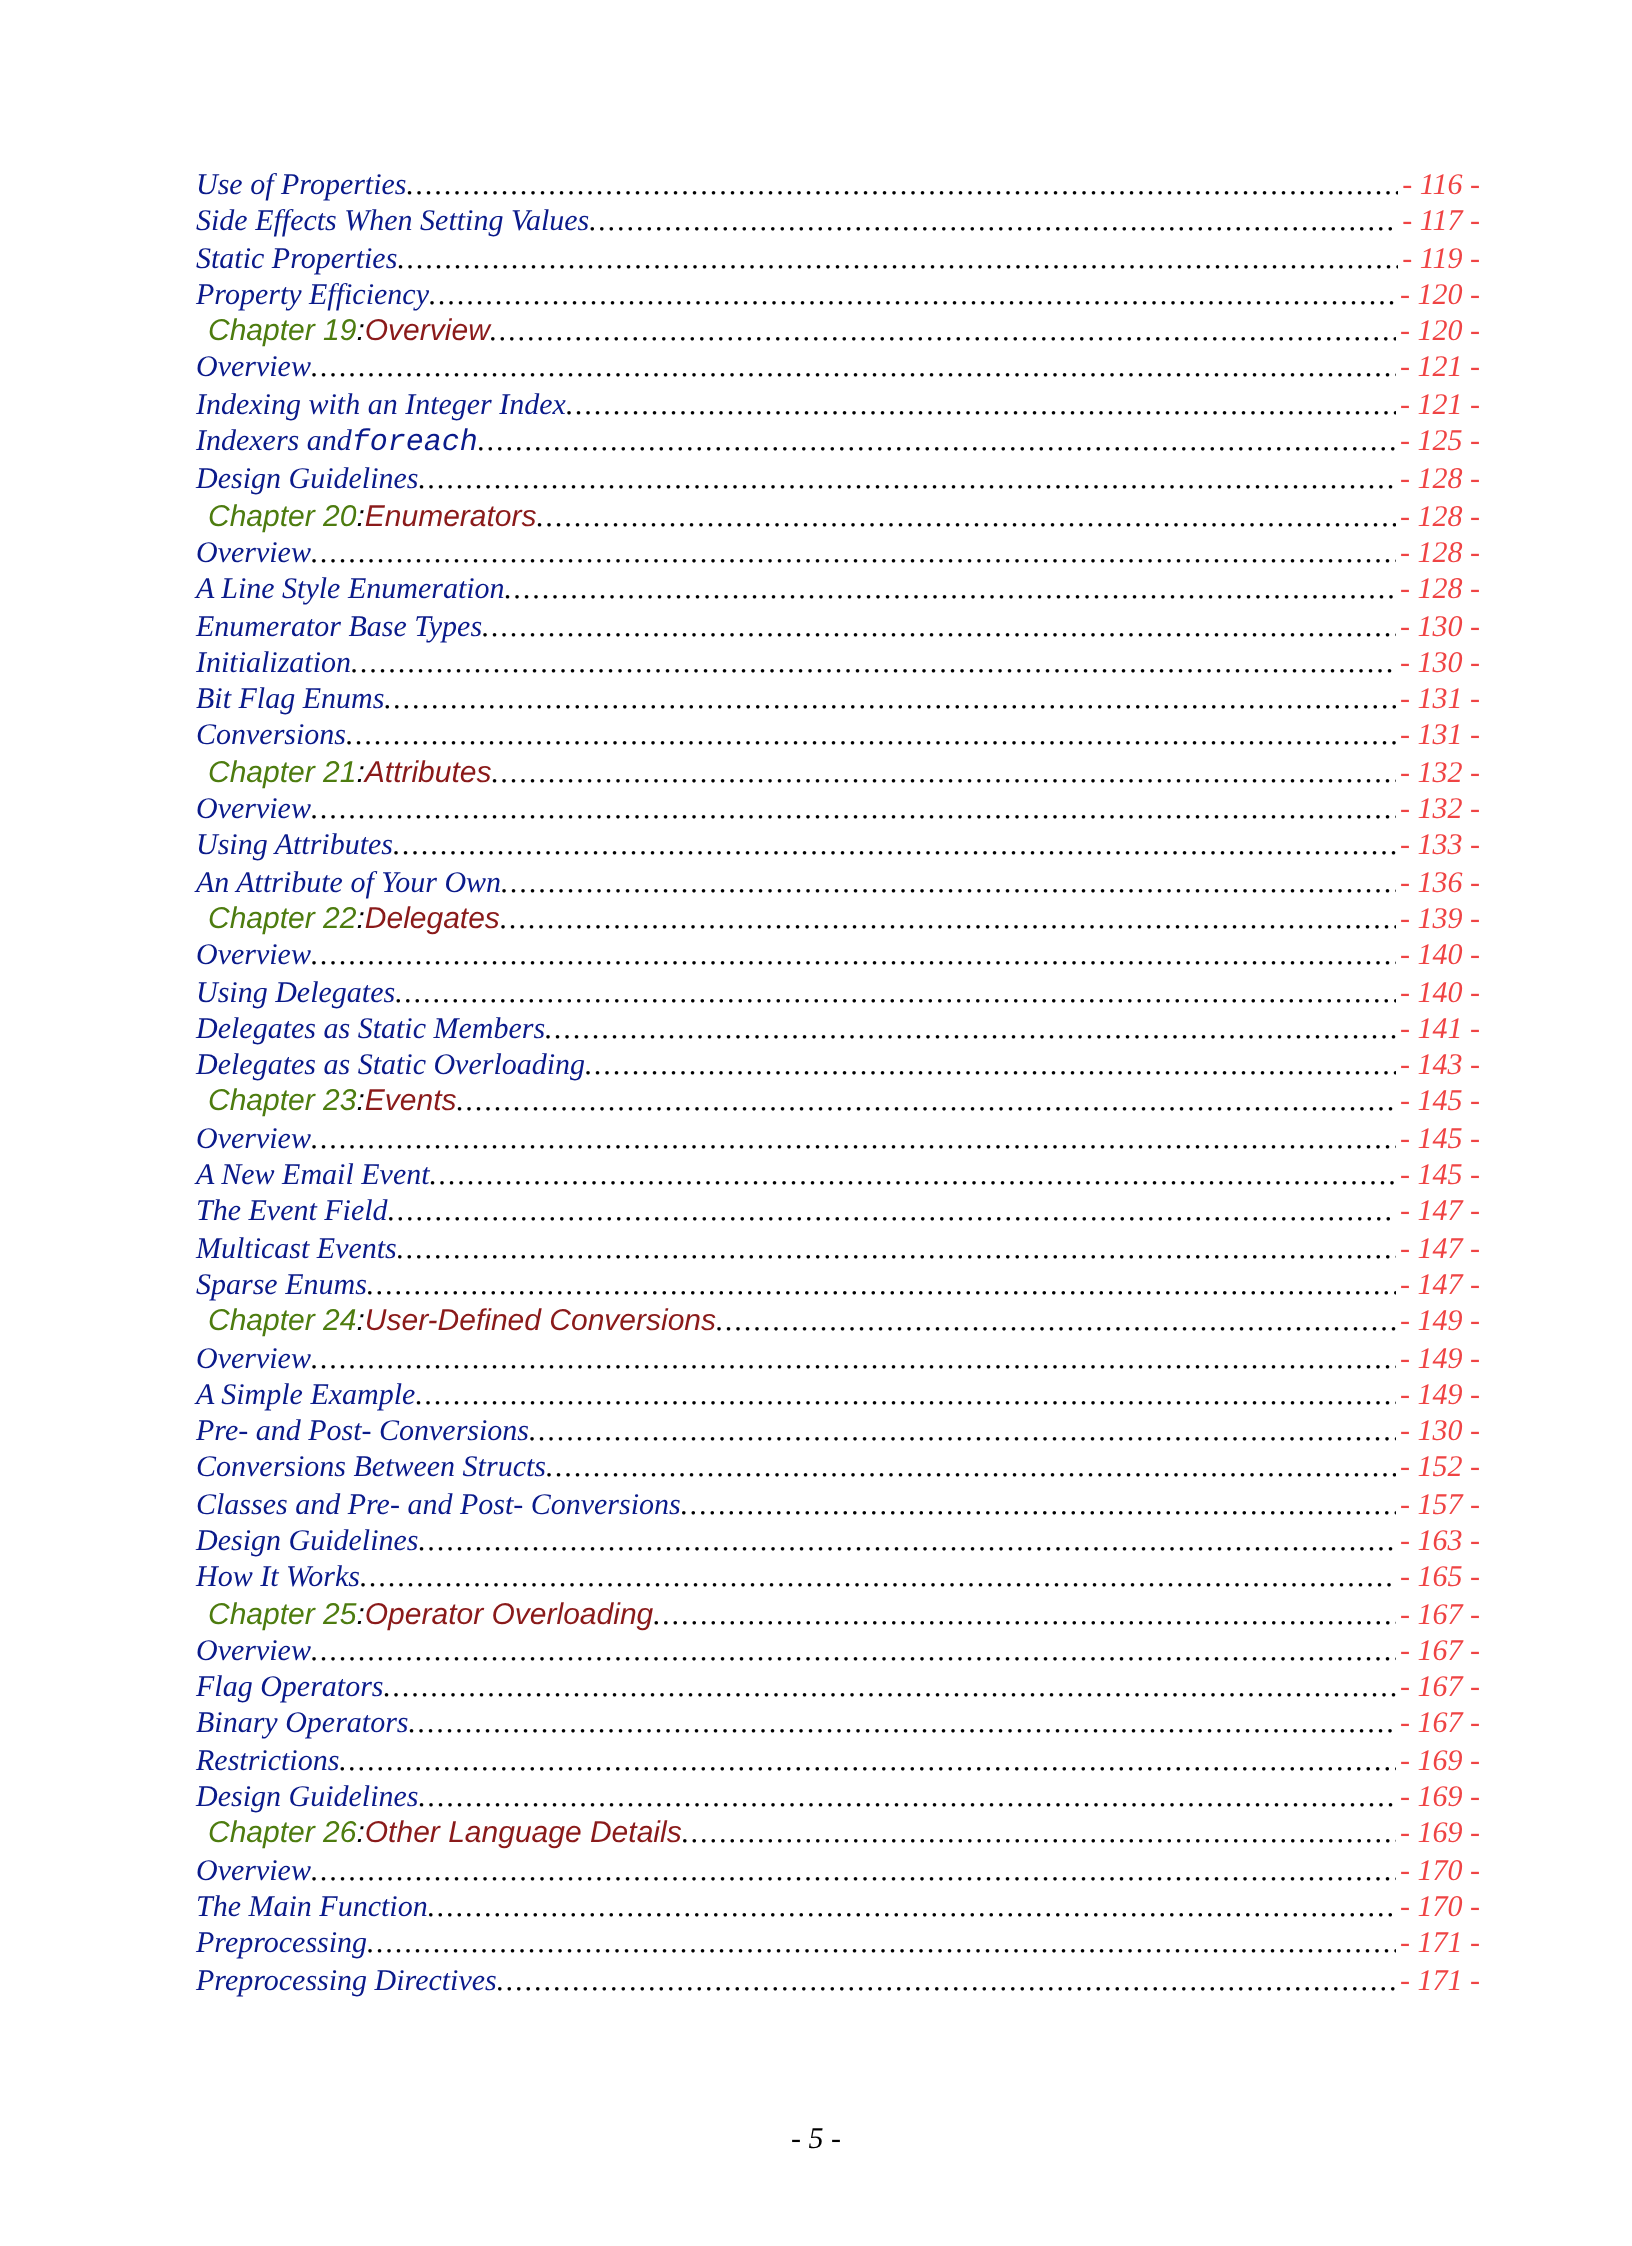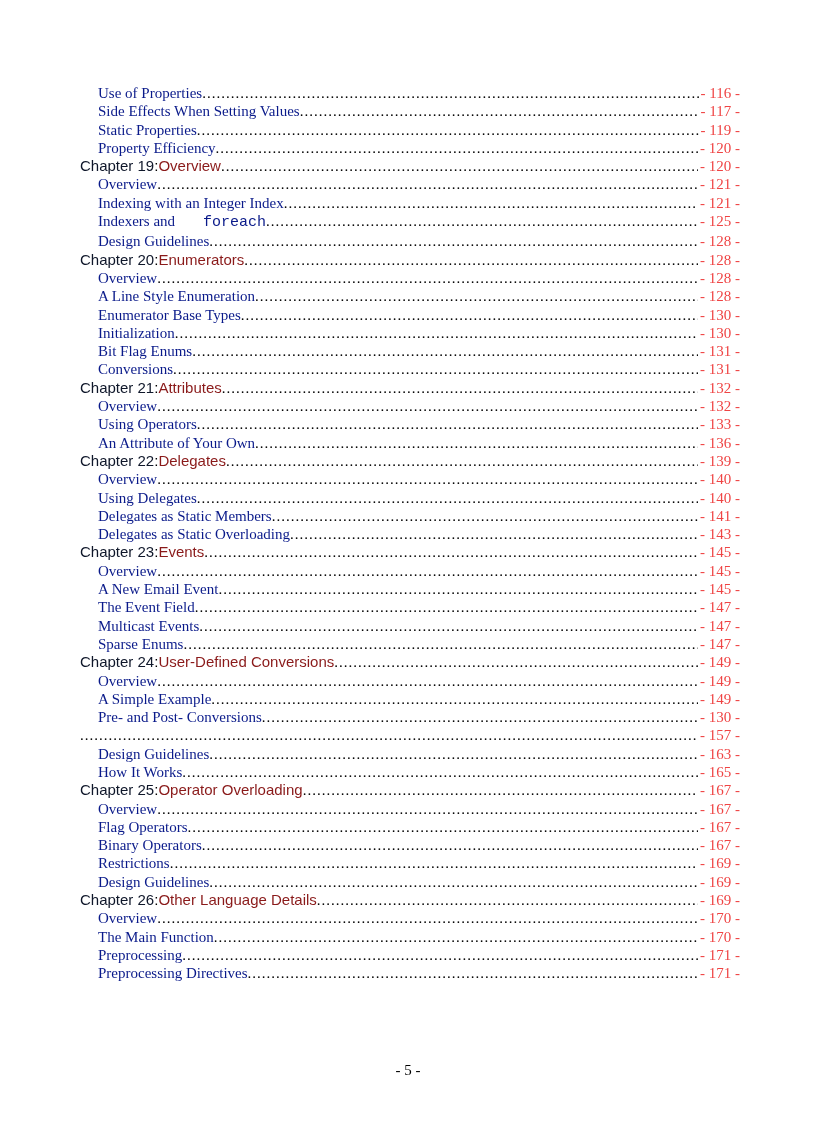--- a/index.html
+++ b/index.html
@@ -11,20 +11,21 @@
     font-family: "Times New Roman", Times, serif;
     font-size: 15px;
     color: #000;
   }
   .page {
     position: relative;
     width: 816px;
     height: 1123px;
     box-sizing: border-box;
     padding: 84px 76px 0 80px;
+    font-style: italic;
   }
   .toc {
     width: 100%;
   }
   .toc-row {
     display: flex;
     align-items: baseline;
     white-space: nowrap;
     line-height: 1.22;
     margin-bottom: 0px;
@@ -35,36 +36,36 @@
   .sub-row .title-wrap {
     margin-left: 18px;
   }
   .title-wrap {
     display: inline-flex;
     align-items: baseline;
     flex: 0 0 auto;
   }
   .chap-prefix {
     font-family: Arial, Helvetica, sans-serif;
-    color: #0f172a;
+    color: #4d7c0f;
+    margin-left: 24px;
   }
   .chap-sep {
     font-family: Arial, Helvetica, sans-serif;
     color: #000;
   }
   .chap-title {
     font-family: Arial, Helvetica, sans-serif;
     color: #8a1a1a; 
   }
   .sub-title {
     color: #0a1a8a; 
   }
   .code {
     font-family: "Courier New", Courier, monospace;
-    padding-left: 28px;
   }
   .leader {
     flex: 1 1 auto;
     overflow: hidden;
     letter-spacing: 1px;
   }
   .leader::before {
     content: "..............................................................................................................................................................................................................................";
     color: #000;
   }
@@ -215,21 +216,21 @@
       </div>
       <div class="toc-row sub-row">
         <span class="title-wrap">
           <span class="sub-title">Overview</span>
         </span>
         <span class="leader"></span>
         <span class="pg">- 132 -</span>
       </div>
       <div class="toc-row sub-row">
         <span class="title-wrap">
-          <span class="sub-title">Using Operators</span>
+          <span class="sub-title">Using Attributes</span>
         </span>
         <span class="leader"></span>
         <span class="pg">- 133 -</span>
       </div>
       <div class="toc-row sub-row">
         <span class="title-wrap">
           <span class="sub-title">An Attribute of Your Own</span>
         </span>
         <span class="leader"></span>
         <span class="pg">- 136 -</span>
@@ -339,20 +340,30 @@
         <span class="pg">- 149 -</span>
       </div>
       <div class="toc-row sub-row">
         <span class="title-wrap">
           <span class="sub-title">Pre- and Post- Conversions</span>
         </span>
         <span class="leader"></span>
         <span class="pg">- 130 -</span>
       </div>
       <div class="toc-row sub-row">
+        <span class="title-wrap">
+          <span class="sub-title">Conversions Between Structs</span>
+        </span>
+        <span class="leader"></span>
+        <span class="pg">- 152 -</span>
+      </div>
+      <div class="toc-row sub-row">
+        <span class="title-wrap">
+          <span class="sub-title">Classes and Pre- and Post- Conversions</span>
+        </span>
         <span class="leader"></span>
         <span class="pg">- 157 -</span>
       </div>
       <div class="toc-row sub-row">
         <span class="title-wrap">
           <span class="sub-title">Design Guidelines</span>
         </span>
         <span class="leader"></span>
         <span class="pg">- 163 -</span>
       </div>

